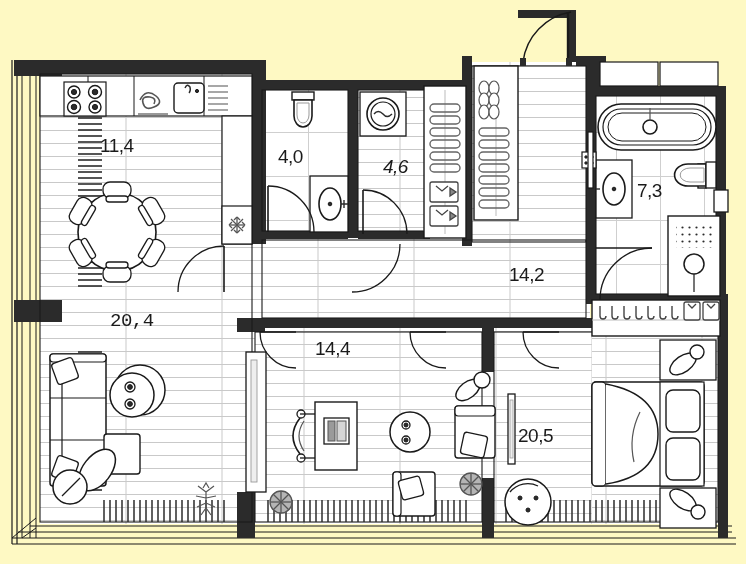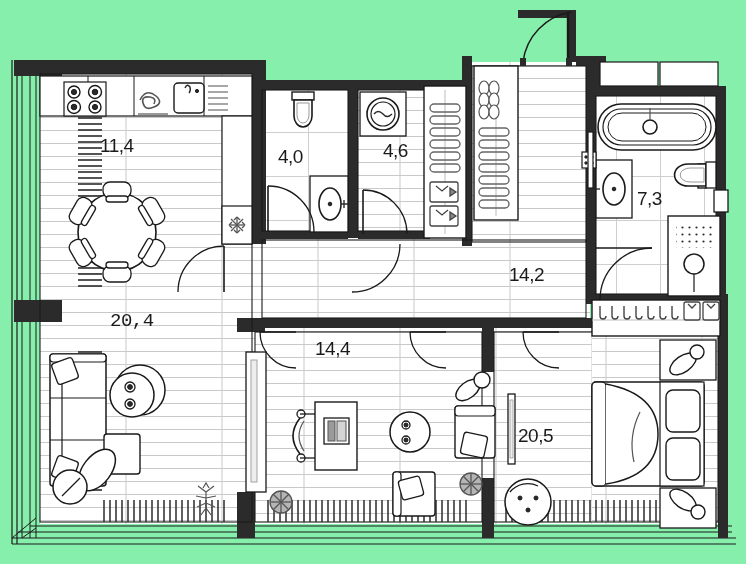--- a/index.html
+++ b/index.html
@@ -1,17 +1,17 @@
 <!DOCTYPE html>
 <html><head>
 <meta charset="utf-8">
 <style>
   html,body{margin:0;padding:0;background:#ffffff;}
   body{font-family:"Liberation Sans", sans-serif;}
-  #plan{position:relative;width:746px;height:564px;background:#86efac;overflow:hidden;}
+  #plan{position:relative;width:746px;height:564px;background:#fef9c3;overflow:hidden;}
   #plan svg{position:absolute;left:0;top:0;}
   .arealabel{
     position:absolute;
     font-family:"Liberation Sans", sans-serif;
     font-size:19px;
     font-weight:400;
     color:#1a1a1a;
     letter-spacing:-0.5px;
     white-space:nowrap;
     background:transparent;
@@ -648,20 +648,20 @@
 
   <g stroke="#1a1a1a" fill="#ffffff">
     <rect x="600" y="62" width="58" height="24" fill="#ffffff" stroke-width="1.2"></rect>
     <rect x="660" y="62" width="58" height="24" fill="#ffffff" stroke-width="1.2"></rect>
   </g>
 
 </svg>
 
 <div class="arealabel" style="left:100px;  top:135px;">11,4</div>
 <div class="arealabel" style="left:278px;  top:146px;">4,0</div>
-<div class="arealabel" style="left:383px;  top:140px;">4,6</div>
-<div class="arealabel" style="left:637px;  top:188px;">7,3</div>
+<div class="arealabel" style="left:383px;  top:156px;font-style:italic;">4,6</div>
+<div class="arealabel" style="left:637px;  top:180px;">7,3</div>
 <div class="arealabel" style="left:509px;  top:264px;">14,2</div>
 <div class="arealabel" style="left:110px;  top:310px;font-family:Liberation Mono, monospace;">20,4</div>
 <div class="arealabel" style="left:315px;  top:338px;">14,4</div>
 <div class="arealabel" style="left:518px;  top:425px;">20,5</div>
 
 </div>
 
 </body></html>

